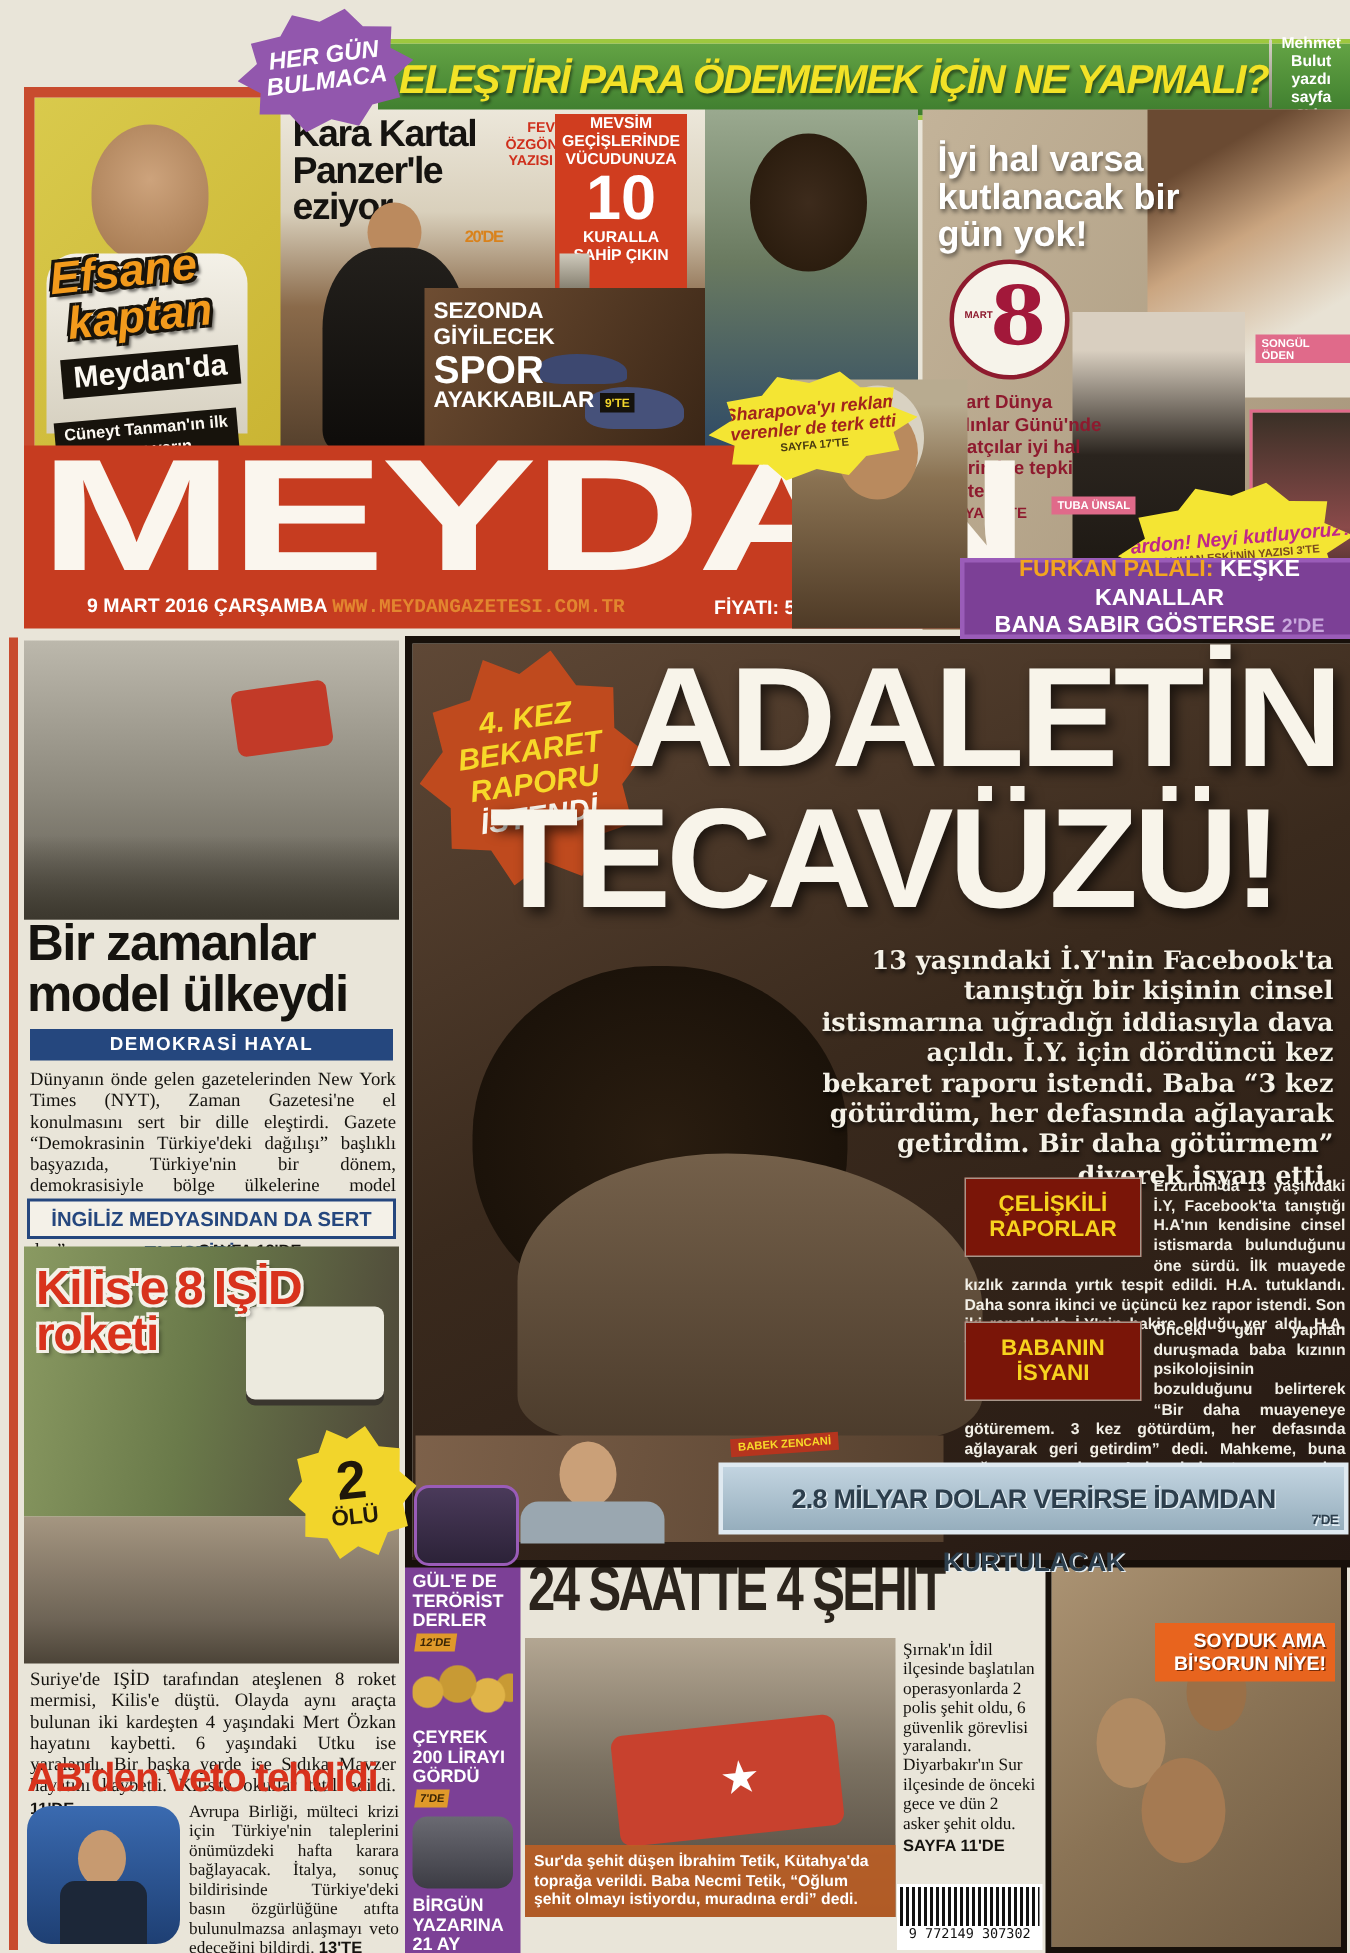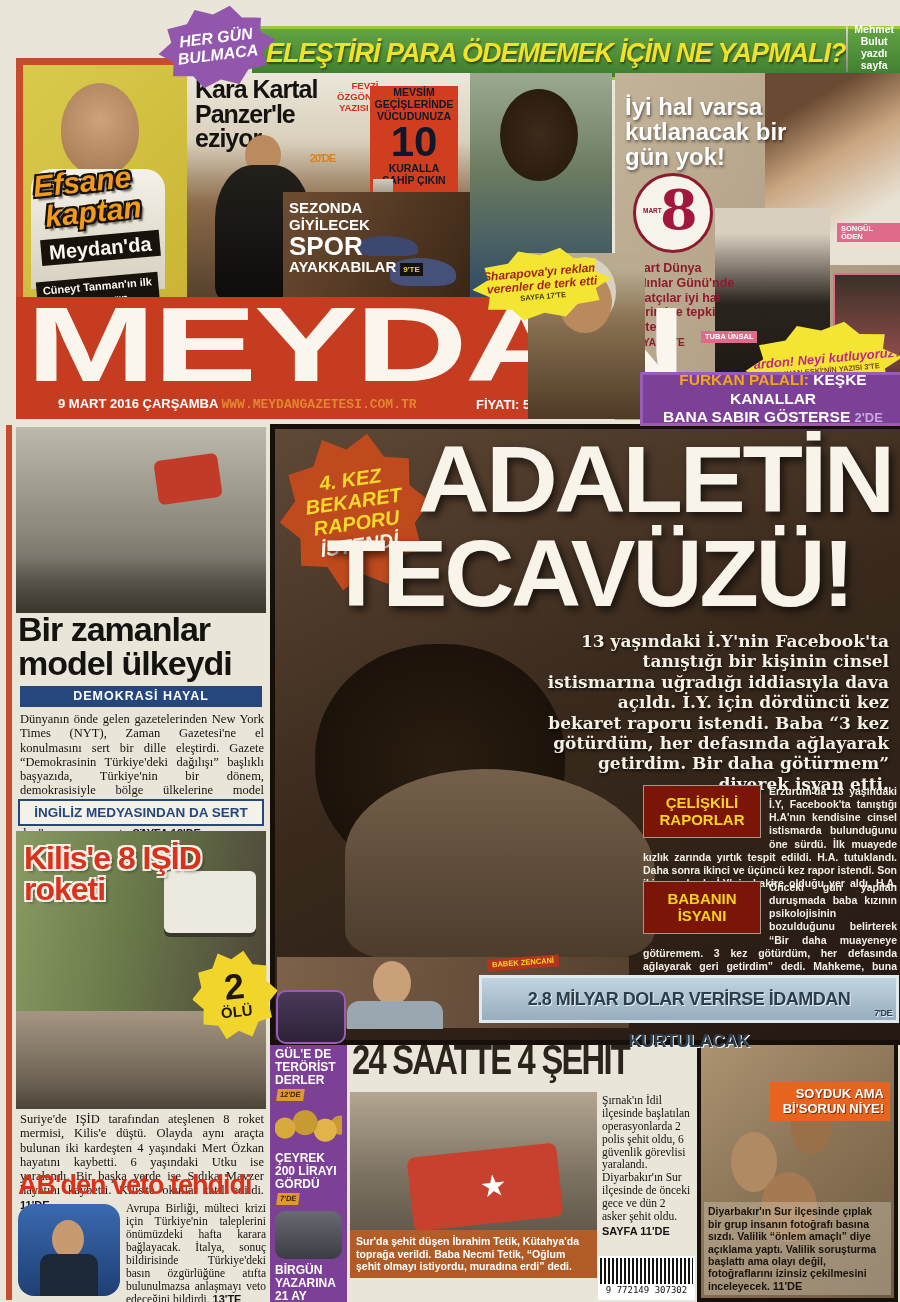--- a/index.html
+++ b/index.html
@@ -37,21 +37,21 @@
 
   
   .sports{left:187px;top:73px;width:283px;height:227px;
       background:linear-gradient(180deg,#ece7da 0%,#d9d0bc 30%,#8a6a4a 58%,#55402c 100%);}
   .kk-hl{position:absolute;left:8px;top:4px;width:140px;color:#151310;font:900 25px/0.98 "Liberation Sans",sans-serif;letter-spacing:-1px;}
   .kk-pg{display:block;text-align:right;color:#d9821c;font:900 11px/1 "Liberation Sans",sans-serif;margin-top:2px;}
   .fevzi{position:absolute;left:150px;top:8px;width:56px;color:#cf2f1c;font:900 9.5px/1.15 "Liberation Sans",sans-serif;text-align:center;}
   .player-body{position:absolute;left:28px;top:92px;width:96px;height:135px;border-radius:40% 40% 10% 10%;
       background:linear-gradient(#23201c,#0e0c0a);}
   .player-head{position:absolute;left:58px;top:62px;width:36px;height:40px;border-radius:50%;background:#bb8a5e;}
-  .mevsim{position:absolute;left:183px;top:13px;width:88px;height:122px;background:#d03d1f;color:#0f172a;
+  .mevsim{position:absolute;left:183px;top:3px;width:88px;height:122px;background:#d03d1f;color:#ffffff;
       text-align:center;font-weight:900;}
   .mevsim .s{font:900 10.5px/1.15 "Liberation Sans",sans-serif;display:block;}
   .mevsim .n{font:900 42px/0.95 "Liberation Sans",sans-serif;display:block;}
   .mevsim-photo{position:absolute;left:3px;bottom:3px;width:20px;height:26px;background:linear-gradient(#cfcabc,#7e7868);}
   .sneakers{position:absolute;left:96px;top:119px;width:187px;height:108px;
       background:linear-gradient(120deg,#6e4d32,#3a2616);}
   .snk-txt{position:absolute;left:6px;top:8px;color:#fff;font:900 15px/1.1 "Liberation Sans",sans-serif;}
   .snk-txt .big{font-size:26px;line-height:1;}
   .snk-pg{background:#15120c;color:#f2d52b;font:900 8px/1 "Liberation Sans",sans-serif;padding:2px 3px;margin-left:4px;}
   .shoe{position:absolute;right:14px;bottom:14px;width:66px;height:28px;border-radius:45% 60% 30% 30%;
@@ -409,18 +409,15 @@
   <div class="abs barcode">
     <div class="bars"></div>
     <div class="digits">9 772149 307302</div>
   </div>
 
   <div class="abs soyduk">
     <div class="fig" style="left:30px;top:90px;width:46px;height:60px;"></div>
     <div class="fig" style="left:60px;top:130px;width:56px;height:70px;background:#a57a52;"></div>
     <div class="fig" style="left:90px;top:60px;width:40px;height:52px;background:#9a7048;"></div>
     <div class="soyduk-badge">SOYDUK AMA Bİ'SORUN NİYE!</div>
-    <div class="soyduk-cap">
-      <span>Diyarbakır'ın Sur ilçesinde çıplak bir grup insanın fotoğrafı basına sızdı. Valilik “önlem amaçlı” diye açıklama yaptı. Valilik soruşturma başlattı ama olayı değil, fotoğraflarını izinsiz çekilmesini inceleyecek. </span><span class="bpg">11'DE</span>
-    </div>
   </div>
 
 </div>
 
 </body></html>

